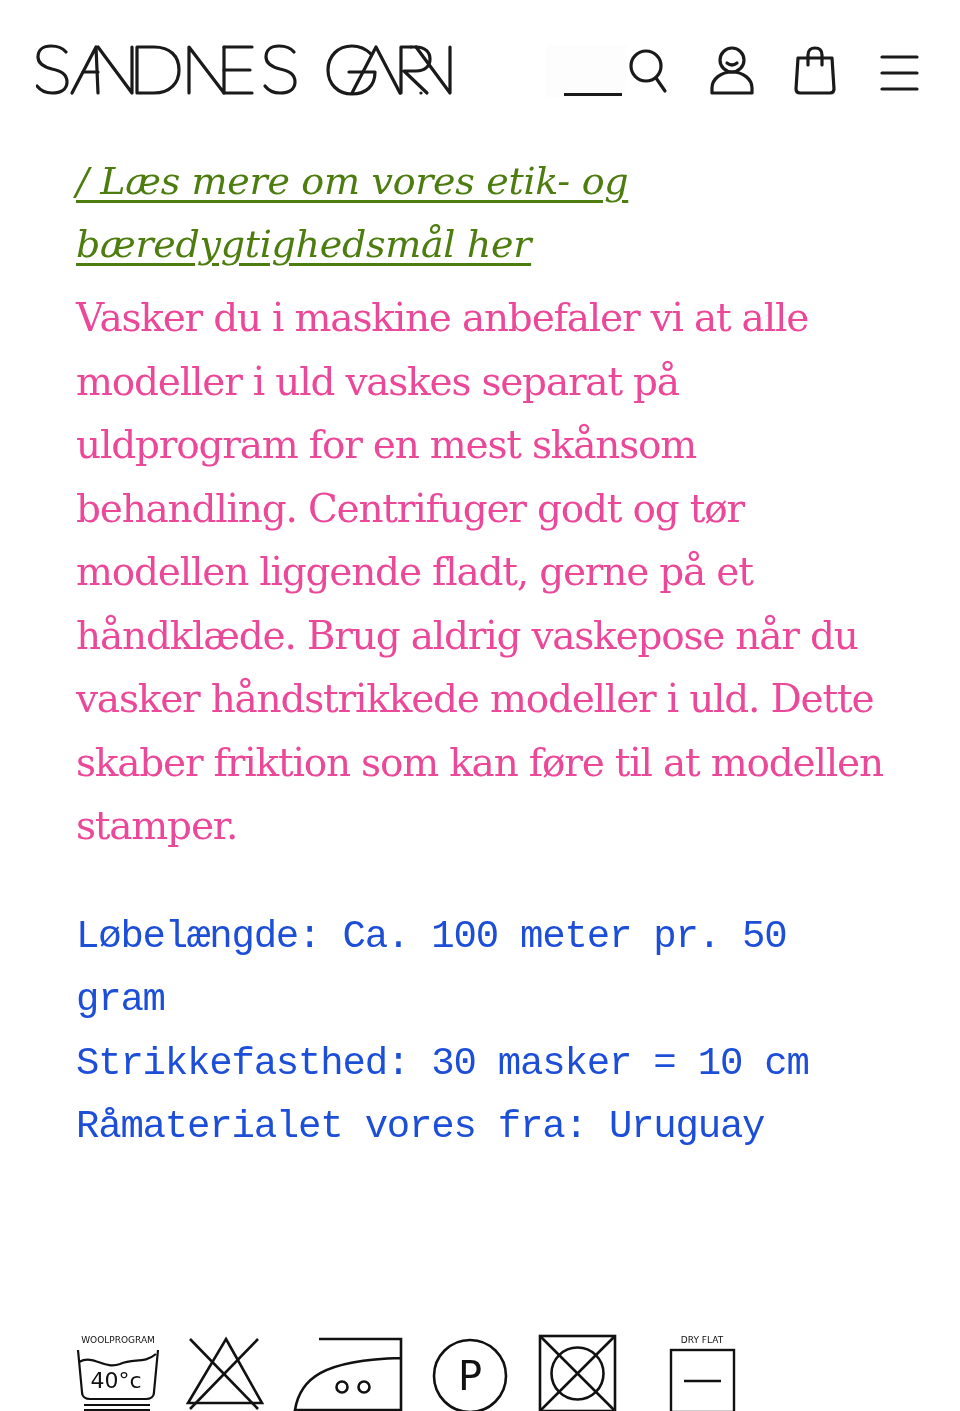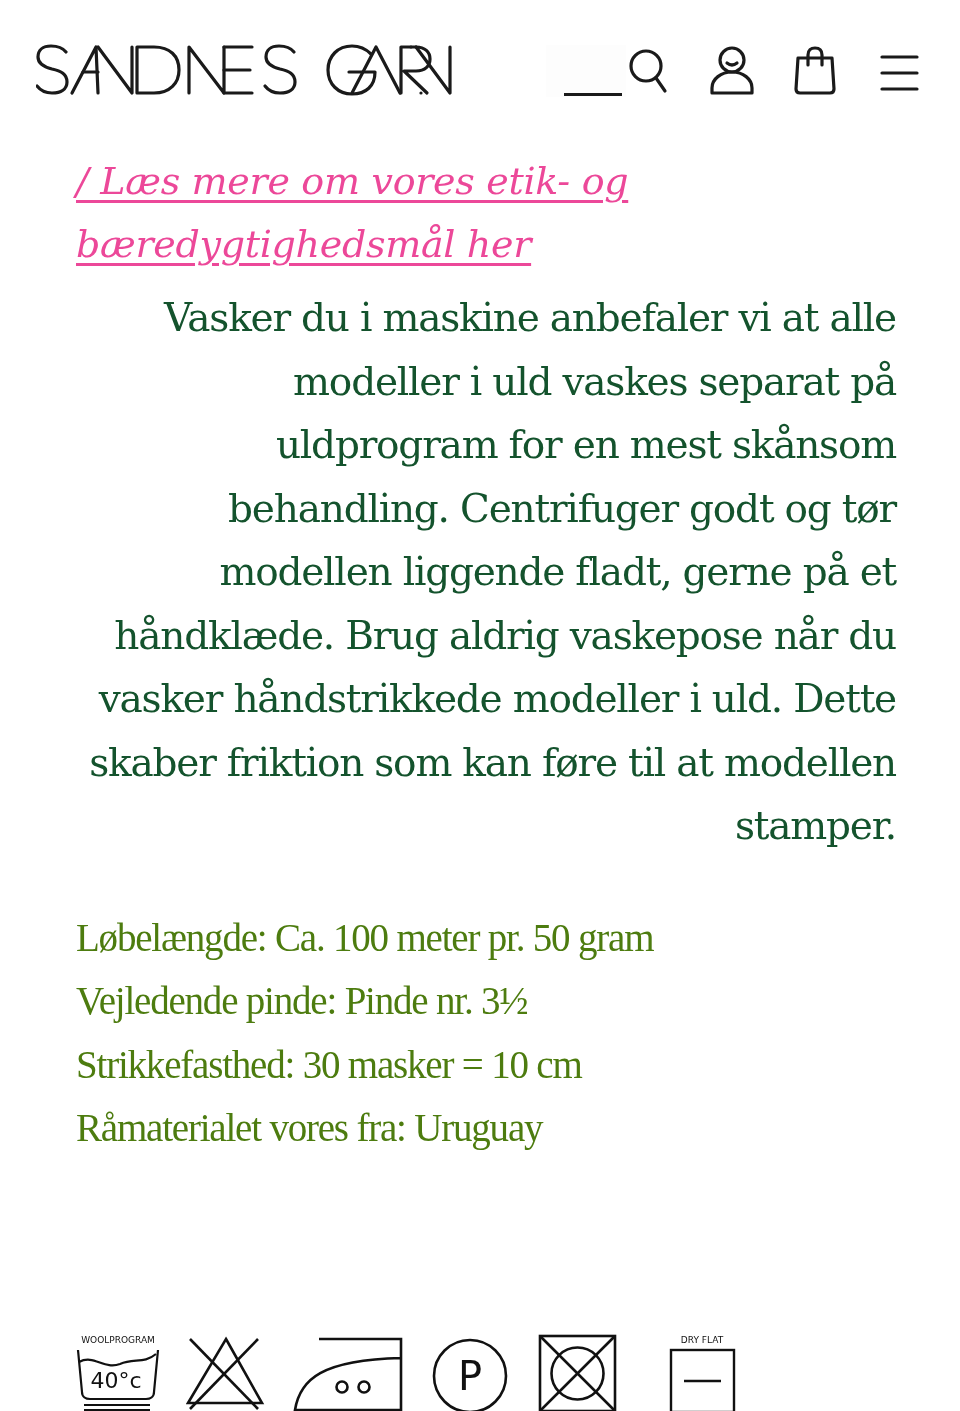--- a/index.html
+++ b/index.html
@@ -6,24 +6,24 @@
   body { width: 960px; height: 1411px; overflow: hidden; position: relative; color: #111; }
   .header { position: absolute; left: 0; top: 0; width: 960px; height: 140px; }
   .logo { position: absolute; left: 36px; top: 44px; }
   .logo svg { display: block; }
   .search-field { position: absolute; left: 546px; top: 45px; width: 80px; height: 52px; background: #fdfdfd; }
   .search-field input { position: absolute; left: 18px; top: 10px; width: 58px; height: 30px; border: none; outline: none; background: transparent; font-size: 18px; }
   .search-field .underline { position: absolute; left: 18px; top: 48px; width: 58px; height: 3px; background: #1a1a1a; }
   .icon-btn { position: absolute; display: block; }
   .icon-btn svg { display: block; }
   .content { position: absolute; left: 76px; top: 150px; width: 820px; }
-  .ethics-link { display: block; font-family: "DejaVu Serif", serif; font-style: italic; font-size: 38px; line-height: 63px; color: #ec4899; text-decoration: underline; text-decoration-thickness: 3px; text-underline-offset: 6px; letter-spacing: -0.3px; }
-  .body-text { font-family: "DejaVu Serif", serif; font-size: 39px; line-height: 63.5px; color: #14532d; margin: 10px 0 0 0; letter-spacing: -1.2px; text-align: right; }
+  .ethics-link { display: block; font-family: "DejaVu Serif", serif; font-style: italic; font-size: 38px; line-height: 63px; color: #4d7c0f; text-decoration: underline; text-decoration-thickness: 3px; text-underline-offset: 6px; letter-spacing: -0.3px; }
+  .body-text { font-family: "DejaVu Serif", serif; font-size: 39px; line-height: 63.5px; color: #ec4899; margin: 10px 0 0 0; letter-spacing: -1.2px; }
   .specs { margin-top: 48px; }
-  .spec-line { font-family: Liberation Serif, serif; font-size: 39px; line-height: 63.5px; color: #4d7c0f; letter-spacing: -1.2px; }
+  .spec-line { font-family: Liberation Mono, monospace; font-size: 39px; line-height: 63.5px; color: #1d4ed8; letter-spacing: -1.2px; }
   .care-icons { position: absolute; left: 76px; top: 1290px; height: 90px; width: 660px; margin-top: 40px; }
   .care { position: absolute; top: 0; }
   .care svg { display: block; }
 </style>
 </head>
 <body>
 
 <div class="header">
   <a class="logo" aria-label="SANDNES GARN">
     <svg width="416" height="52" viewBox="0 0 416 52" fill="none" stroke="#1a1a1a" stroke-width="3.2" stroke-linecap="round" stroke-linejoin="round">
@@ -89,21 +89,20 @@
       <line x1="2" y1="35" x2="37" y2="35"></line>
     </svg>
   </a>
 </div>
 
 <div class="content">
   <a class="ethics-link">/ Læs mere om vores etik- og bæredygtighedsmål her</a>
   <p class="body-text">Vasker du i maskine anbefaler vi at alle modeller i uld vaskes separat på uldprogram for en mest skånsom behandling. Centrifuger godt og tør modellen liggende fladt, gerne på et håndklæde. Brug aldrig vaskepose når du vasker håndstrikkede modeller i uld. Dette skaber friktion som kan føre til at modellen stamper.</p>
   <div class="specs">
     <div class="spec-line">Løbelængde: Ca. 100 meter pr. 50 gram</div>
-    <div class="spec-line">Vejledende pinde: Pinde nr. 3½</div>
     <div class="spec-line">Strikkefasthed: 30 masker = 10 cm</div>
     <div class="spec-line">Råmaterialet vores fra: Uruguay</div>
   </div>
 </div>
 
 <div class="care-icons">
 
   <div class="care" style="left:0; top:4px;">
     <svg width="84" height="80" viewBox="0 0 84 80" fill="none" stroke="#111" stroke-width="2.2">
       <text x="42" y="9" text-anchor="middle" font-family="DejaVu Sans, sans-serif" font-size="9" fill="#111" stroke="none">WOOLPROGRAM</text>

